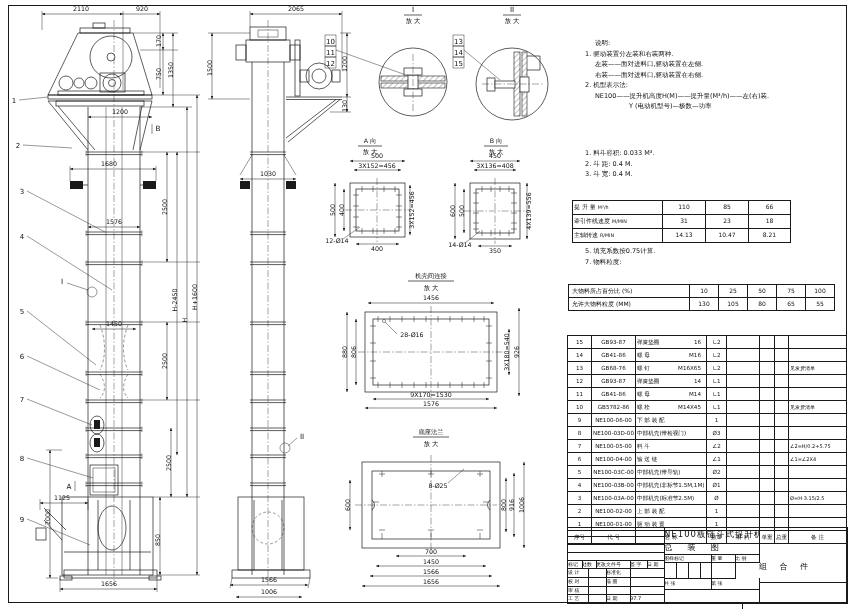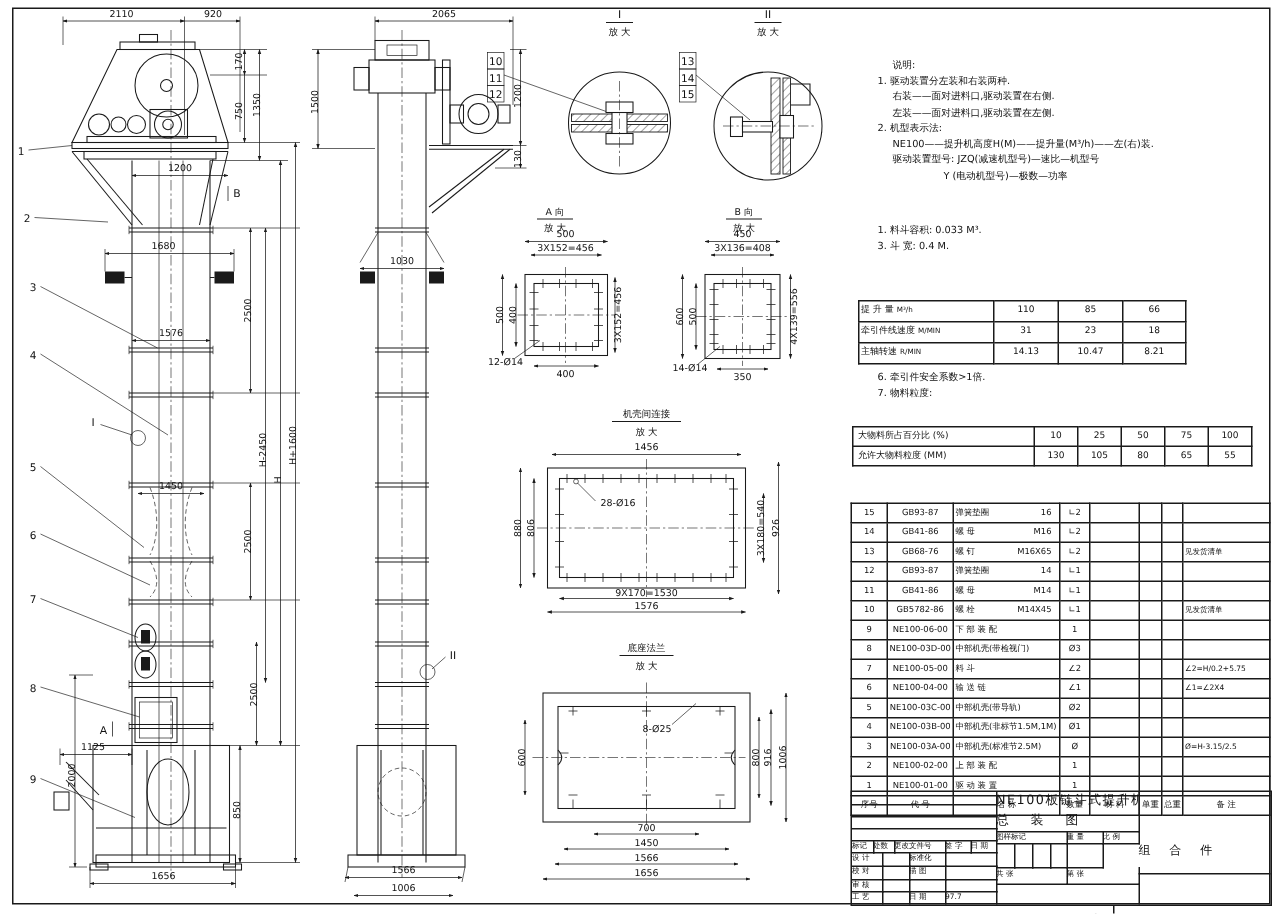--- a/index.html
+++ b/index.html
@@ -452,30 +452,30 @@
     <line class="dim" x1="362" y1="586" x2="500" y2="586" marker-start="url(#ar)" marker-end="url(#ar)"></line>
     <text x="431" y="584">1656</text>
   </g>
 </svg>
 
 <div class="rp">
 
   <div class="blk" style="left:12px;top:38px;width:270px;">
     <div class="ind2">说明:</div>
     <div class="ind1">1. 驱动装置分左装和右装两种.</div>
+    <div class="ind2">左装——面对进料口,驱动装置在左侧.</div>
     <div class="ind2">右装——面对进料口,驱动装置在右侧.</div>
-    <div class="ind2">左装——面对进料口,驱动装置在左侧.</div>
     <div class="ind1">2. 机型表示法:</div>
     <div class="ind2">NE100——提升机高度H(M)——提升量(M³/h)——左(右)装.</div>
-    <div class="ind2">驱动装置型号: JZQ(减速机型号)—速比—机型号</div>
     <div class="ind2" style="padding-left:54px;">Y (电动机型号)—极数—功率</div>
   </div>
 
   <div class="blk" style="left:12px;top:148px;width:270px;">
     <div class="ind1">1. 料斗容积: 0.033 M³.</div>
+    <div class="ind1">2. 斗  距: 0.4 M.</div>
     <div class="ind1">3. 斗  宽: 0.4 M.</div>
   </div>
 
   <table class="pt blk" style="left:9px;top:200px;width:218px;">
     <colgroup>
         <col style="width:90px">
         <col style="width:43px">
         <col style="width:43px">
         <col style="width:42px">
       </colgroup>
@@ -495,21 +495,21 @@
     <tr>
       <td class="lbl"><span>主轴转速</span><span class="unit">R/MIN</span></td>
       <td>14.13</td>
           <td>10.47</td>
           <td>8.21</td>
     </tr>
   </tbody>
     </table>
 
   <div class="blk" style="left:22px;top:246px;width:260px;">
-    <div>6. 牵引件安全系数&gt;1倍.</div>
+    <div>5. 填充系数按0.75计算.</div>
     <div>7. 物料粒度:</div>
   </div>
 
   <table class="st blk" style="left:5px;top:284px;width:266px;">
     <colgroup>
         <col style="width:121px">
         <col style="width:29px">
         <col style="width:29px">
         <col style="width:29px">
         <col style="width:29px">

